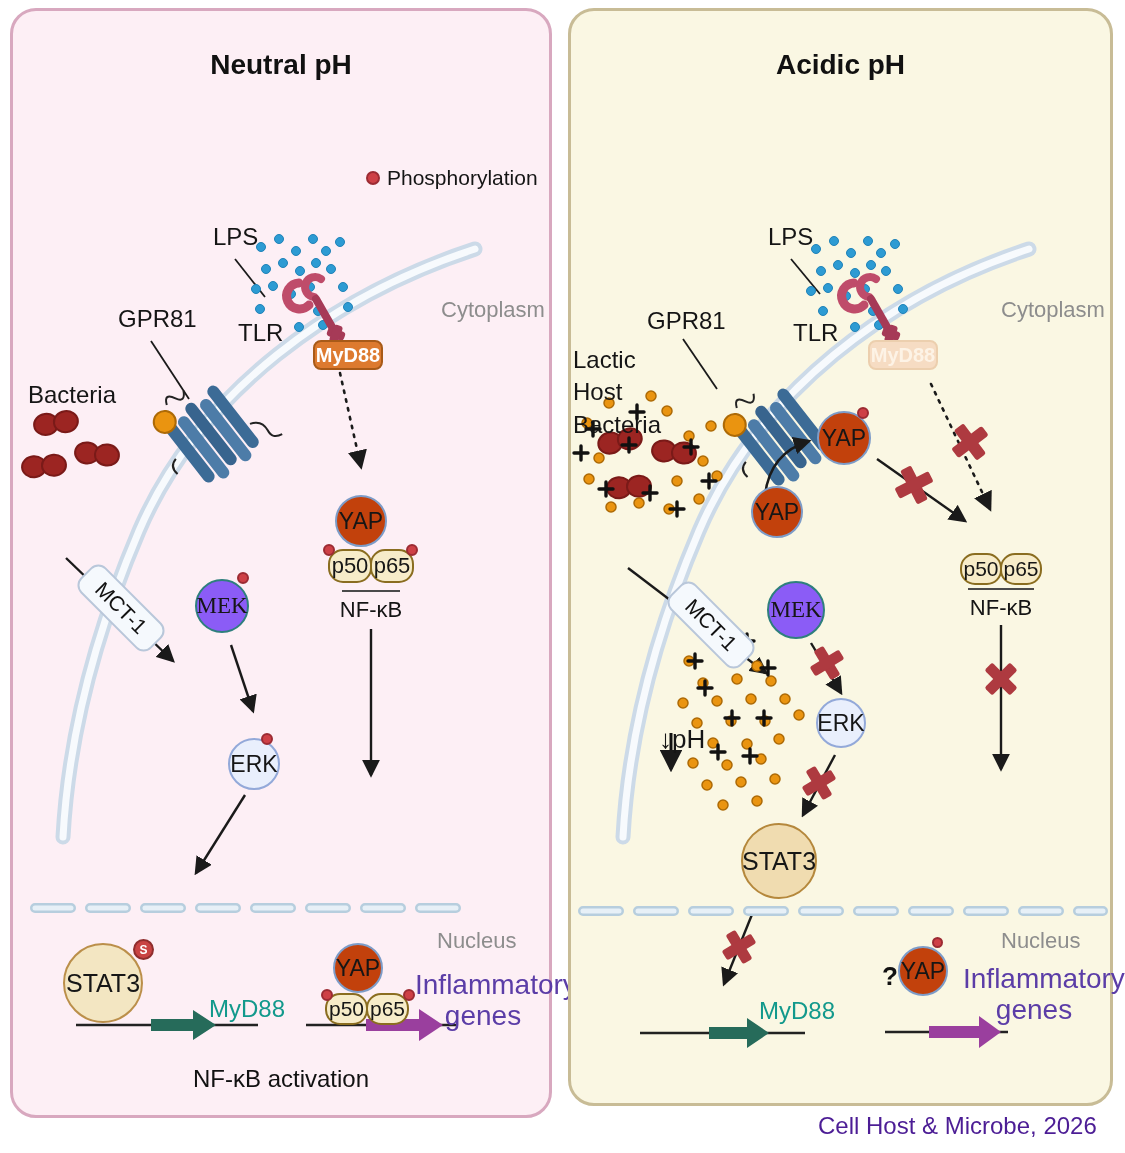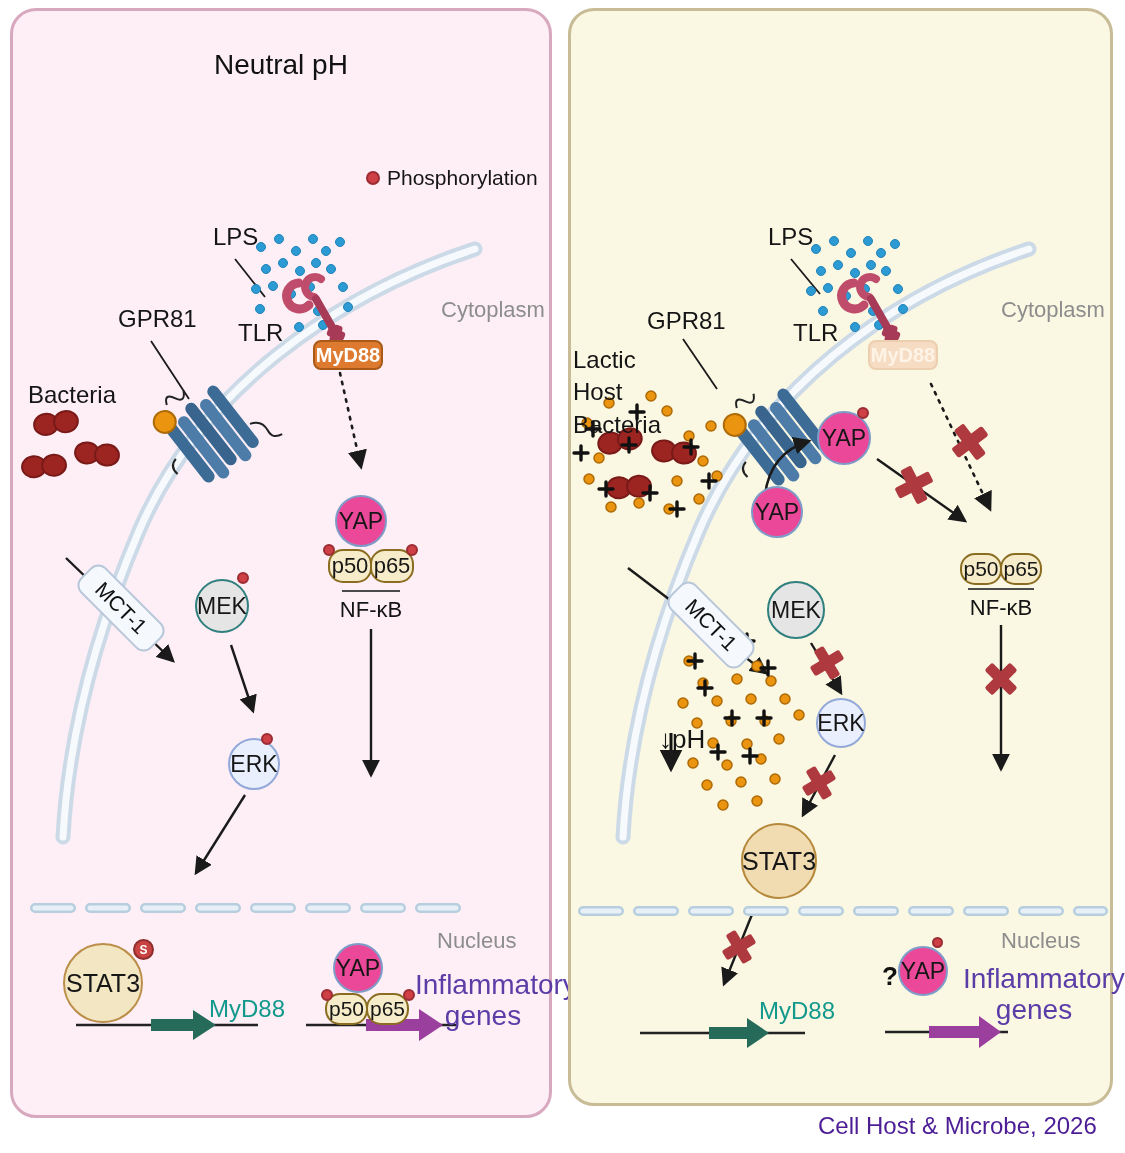--- a/index.html
+++ b/index.html
@@ -4,24 +4,24 @@
 <style>
   html,body{margin:0;padding:0;}
   body{width:1125px;height:1153px;position:relative;background:#ffffff;
        font-family:"Liberation Sans",sans-serif;overflow:hidden;}
   .panel{position:absolute;border-radius:26px;box-sizing:border-box;}
   #panelL{left:10px;top:8px;width:542px;height:1110px;background:#fdeff5;border:3px solid #d8a8bf;}
   #panelR{left:568px;top:8px;width:545px;height:1098px;background:#faf7e3;border:3px solid #c8bc96;}
   .layer{position:absolute;left:0;top:0;}
   .lbl{position:absolute;font-size:23px;line-height:1.15;color:#151515;white-space:nowrap;}
   .gray{color:#8d8d8d;}
-  .title{position:absolute;left:0;right:0;text-align:center;font-size:28px;font-weight:normal;color:#111;}
+  .title{position:absolute;left:0;right:0;text-align:center;font-size:28px;font-weight:bold;color:#111;}
   .circ{position:absolute;border-radius:50%;display:flex;align-items:center;justify-content:center;
-        font-size:23px;color:#161616;box-sizing:border-box;background:#ec4899;border:2px solid #7d9cc8;}
-  .mek{background:#e5e5e5;border:2.5px solid #2e7f7d;}
+        font-size:23px;color:#161616;box-sizing:border-box;background:#c2410c;border:2px solid #7d9cc8;}
+  .mek{background:#8b5cf6;border:2.5px solid #2e7f7d;font-family:Liberation Serif, serif;}
   .erk{background:#e9effc;border:2px solid #93a9d9;}
   .stat3L{background:#f3e6c2;border:2.5px solid #bb8f4a;font-size:25px;}
   .stat3R{background:#f0dcb0;border:2.5px solid #b5883c;font-size:25px;}
   .pill{position:absolute;border-radius:15px;display:flex;align-items:center;justify-content:center;
         font-size:22px;color:#161616;background:#f7ecc9;border:2px solid #8a6d20;box-sizing:border-box;}
   .pdot{position:absolute;border-radius:50%;background:#ce4046;border:2px solid #9c2b33;box-sizing:border-box;
         width:12px;height:12px;}
   .badge{position:absolute;display:flex;align-items:center;justify-content:center;border-radius:8px;
          font-weight:bold;font-size:20px;color:#fff;box-sizing:border-box;}
   .badgeL{background:#dd7a2f;border:2px solid #a85a18;}
@@ -178,20 +178,21 @@
   <div class="circ" style="left:320px;top:932px;width:50px;height:50px;">YAP</div>
   <div class="pill" style="left:312px;top:982px;width:43px;height:32px;font-size:21px;">p50</div>
   <div class="pill" style="left:353px;top:982px;width:43px;height:32px;font-size:21px;">p65</div>
   <div class="pdot" style="left:308px;top:978px;"></div>
   <div class="pdot" style="left:390px;top:978px;"></div>
   <div class="purple" style="position:absolute;left:402px;top:958px;width:136px;">
     <div>Inflammatory</div>
     <div>genes</div>
   </div>
 
+  <div class="cap" style="top:1054px;">NF-κB activation</div>
 </div>
 
 <div class="panel" id="panelR">
   <svg class="layer" width="539" height="1092" viewBox="0 0 539 1092">
     <defs>
       <marker id="mkR" viewBox="0 0 10 10" refX="8.5" refY="5" markerWidth="7.5" markerHeight="7.5" orient="auto-start-reverse">
         <path d="M0,0 L10,5 L0,10 z" fill="#1a1a1a"></path>
       </marker>
     </defs>
 
@@ -378,20 +379,21 @@
         <rect x="-17" y="-5.5" width="34" height="11" rx="2.5" transform="rotate(45)"></rect>
           <rect x="-17" y="-5.5" width="34" height="11" rx="2.5" transform="rotate(-45)"></rect>
         </g>
       <g transform="translate(168,936) rotate(14)">
         <rect x="-17" y="-5.5" width="34" height="11" rx="2.5" transform="rotate(45)"></rect>
           <rect x="-17" y="-5.5" width="34" height="11" rx="2.5" transform="rotate(-45)"></rect>
         </g>
     </g>
   </svg>
 
+  <div class="title" style="top:38px;">Acidic pH</div>
 
   <div class="lbl" style="left:197px;top:212px;font-size:24px;">LPS</div>
   <div class="lbl" style="left:222px;top:308px;font-size:24px;">TLR</div>
   <div class="lbl" style="left:76px;top:296px;font-size:24px;">GPR81</div>
   <div class="lbl gray" style="left:430px;top:286px;font-size:22px;">Cytoplasm</div>
   <div class="lbl" style="left:2px;top:333px;width:100px;font-size:24px;line-height:1.35;white-space:normal;">
     <div>Lactic</div>
     <div>Host</div>
     <div>Bacteria</div>
   </div>

